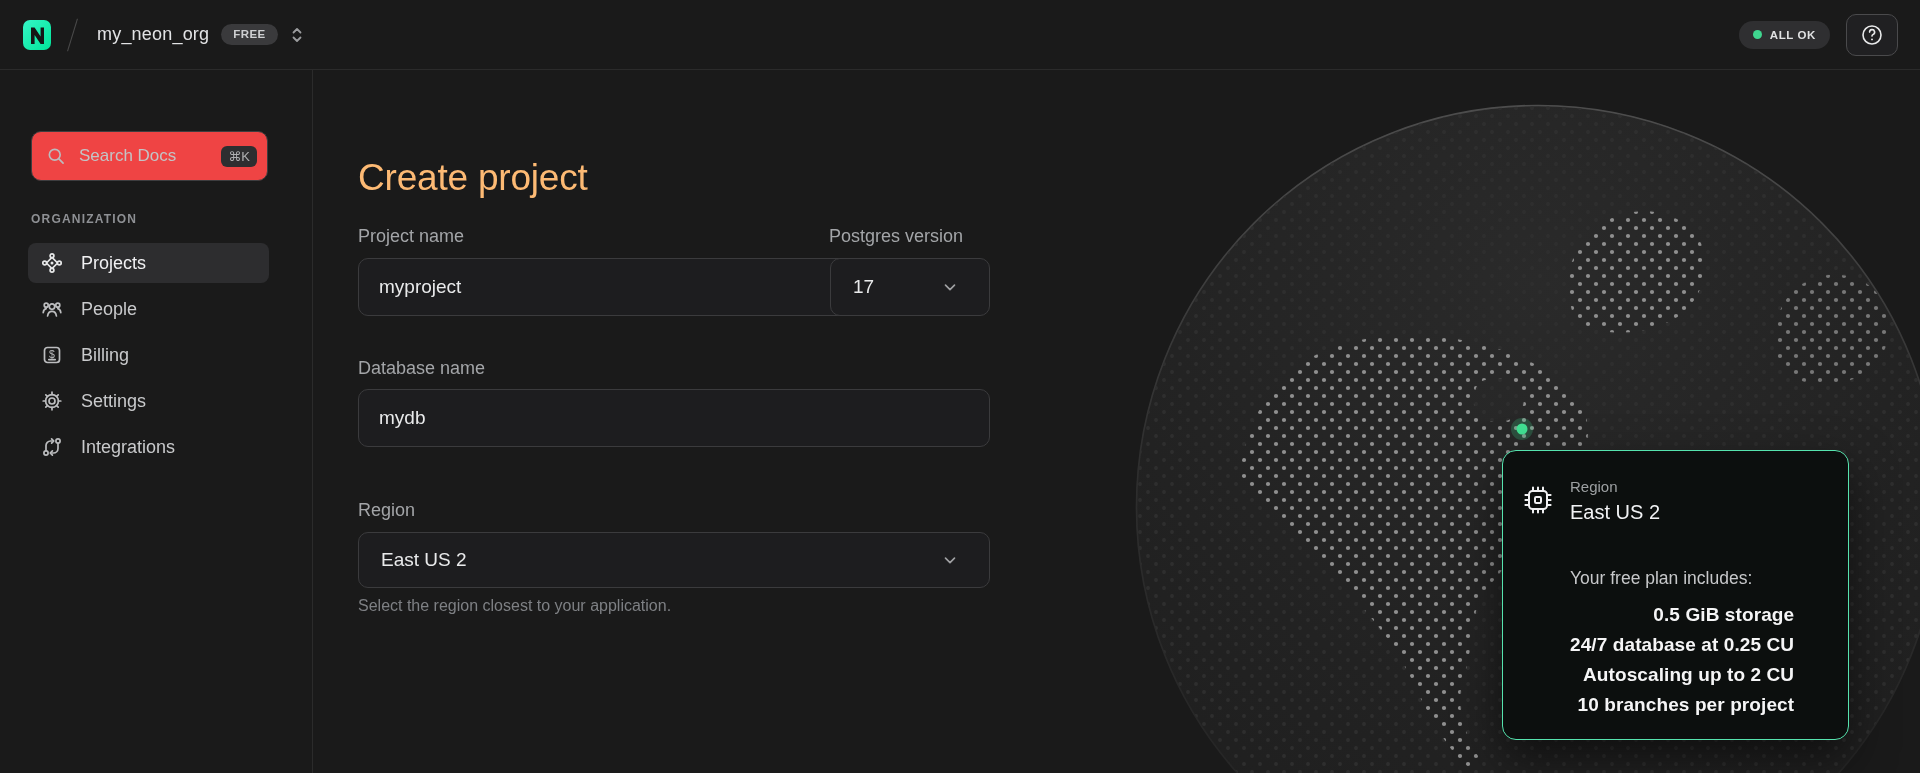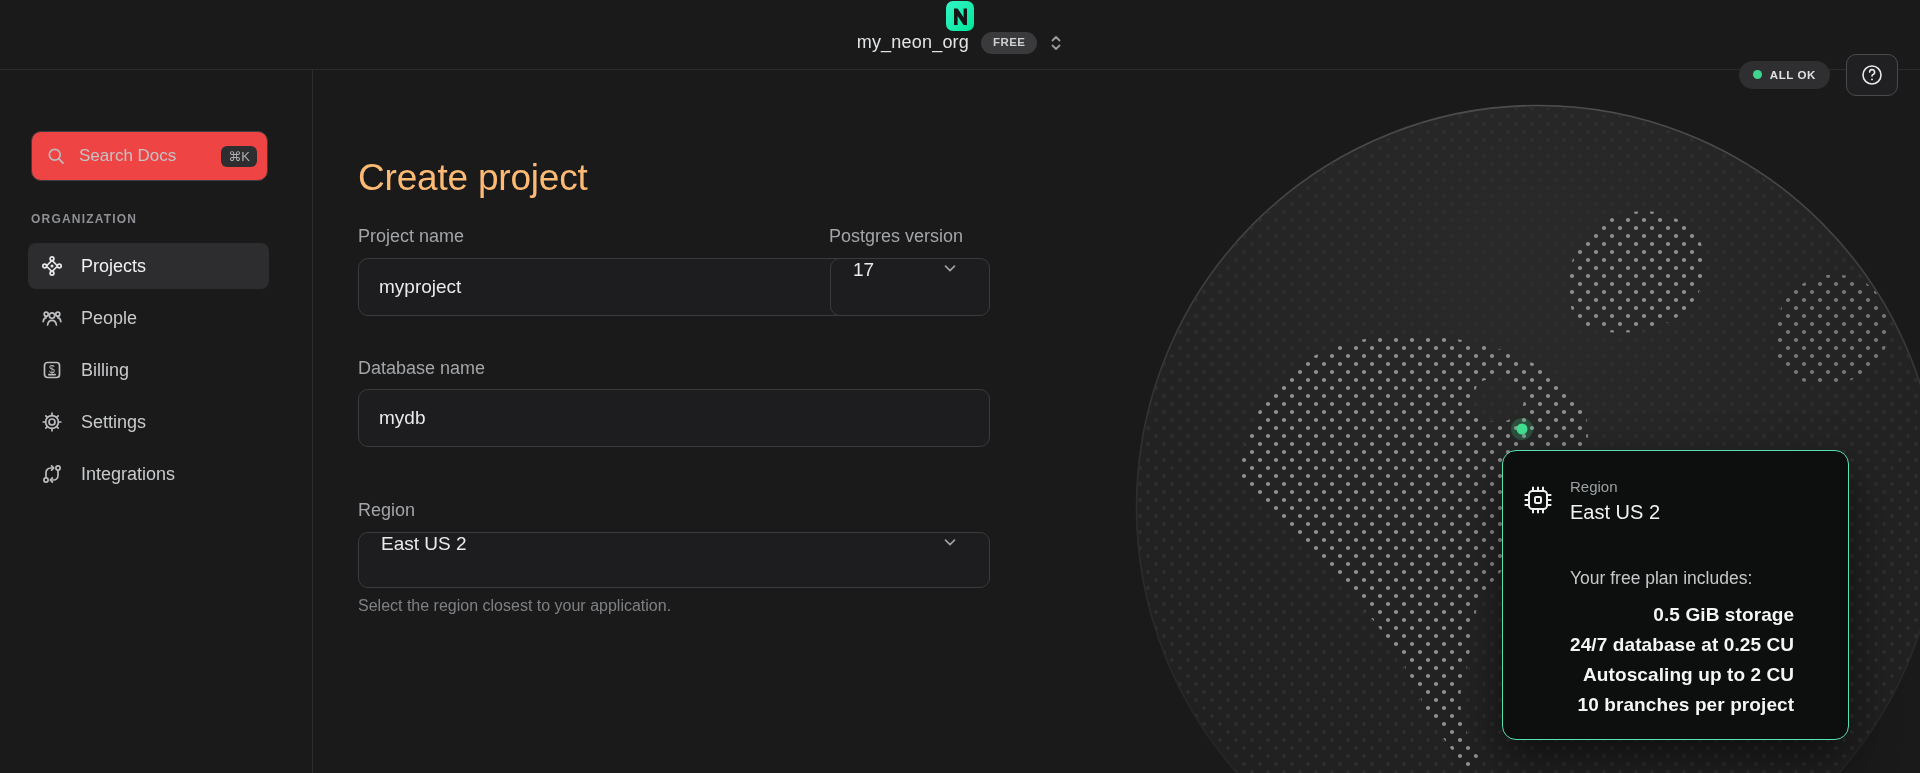--- a/index.html
+++ b/index.html
@@ -7,21 +7,21 @@
   body {
     width:1920px; height:773px; overflow:hidden; position:relative;
     background:#1a1a1a; color:#ededee;
     font-family:"Liberation Sans","DejaVu Sans",sans-serif;
   }
 
   
   .topbar {
     position:absolute; top:0; left:0; width:1920px; height:70px;
     background:#1a1a1a; border-bottom:1px solid #2b2b2b;
-    display:flex; align-items:center; padding:0 22px; z-index:40;flex-direction:column;
+    display:flex; align-items:center; padding:0 22px; z-index:40;
   }
   .logo-wrap { width:30px; height:32px; display:flex; align-items:center; cursor:pointer; }
   .crumb-slash {
     width:1px; height:34px; background:#4a4a4a; transform:rotate(17deg);
     margin:0 24px 0 20px;
   }
   .org-switcher { display:flex; align-items:center; gap:12px; cursor:pointer; }
   .org-name { font-size:18px; font-weight:500; color:#e3e4e6; letter-spacing:.2px; }
   .plan-badge {
     background:#3a3a3c; color:#cfd0d2; border-radius:999px;
@@ -59,21 +59,21 @@
   .kbd-badge {
     background:#2e2e30; border-radius:6px; padding:4px 7px;
     font-size:13px; color:#aeafb1; line-height:1; white-space:nowrap;
   }
   .section-label {
     position:absolute; left:31px; top:142px;
     font-size:12px; font-weight:700; letter-spacing:1.2px; color:#8e9094;
   }
   .nav { position:absolute; left:28px; top:173px; width:241px; display:flex; flex-direction:column; gap:6px; }
   .nav-item {
-    height:46px; border-radius:8px; display:flex; align-items:center; gap:17px;
+    height:40px; border-radius:8px; display:flex; align-items:center; gap:17px;
     padding:0 12px; font-size:18px; color:#c9cacc; cursor:pointer;
   }
   .nav-item.active { background:#2d2d2f; color:#f1f1f3; }
   .nav-icon { width:24px; height:24px; flex:0 0 24px; display:flex; }
 
   
   .page-title {
     position:absolute; left:358px; top:132px; font-size:37px; font-weight:400;
     color:#fdba74; letter-spacing:-.2px; z-index:10;
   }
@@ -86,21 +86,21 @@
   .text-input, .select-box {
     position:absolute; height:58px; border:1px solid #3b3b3d; border-radius:10px;
     background:#1d1d1f; color:#e9eaeb; font-size:19px; z-index:10;
   }
   .text-input { padding:0 20px; font-family:inherit; outline:none; }
   .inp-project { left:358px; top:258px; width:508px; }
   .sel-postgres { left:830px; top:258px; width:160px; }
   .inp-db { left:358px; top:389px; width:632px; }
   .sel-region { left:358px; top:532px; width:632px; height:56px; }
   .select-box {
-    display:flex; justify-content:space-between;
+    display:flex; align-items:center; justify-content:space-between;
     padding:0 30px 0 22px; cursor:pointer;
   }
   .help-text { position:absolute; left:358px; top:597px; font-size:16px; color:#7e8084; z-index:10; }
 
   
   .globe-svg { position:absolute; left:1126px; top:95px; z-index:1; }
 
   
   .region-card {
     position:absolute; left:1502px; top:450px; width:347px; height:290px;

